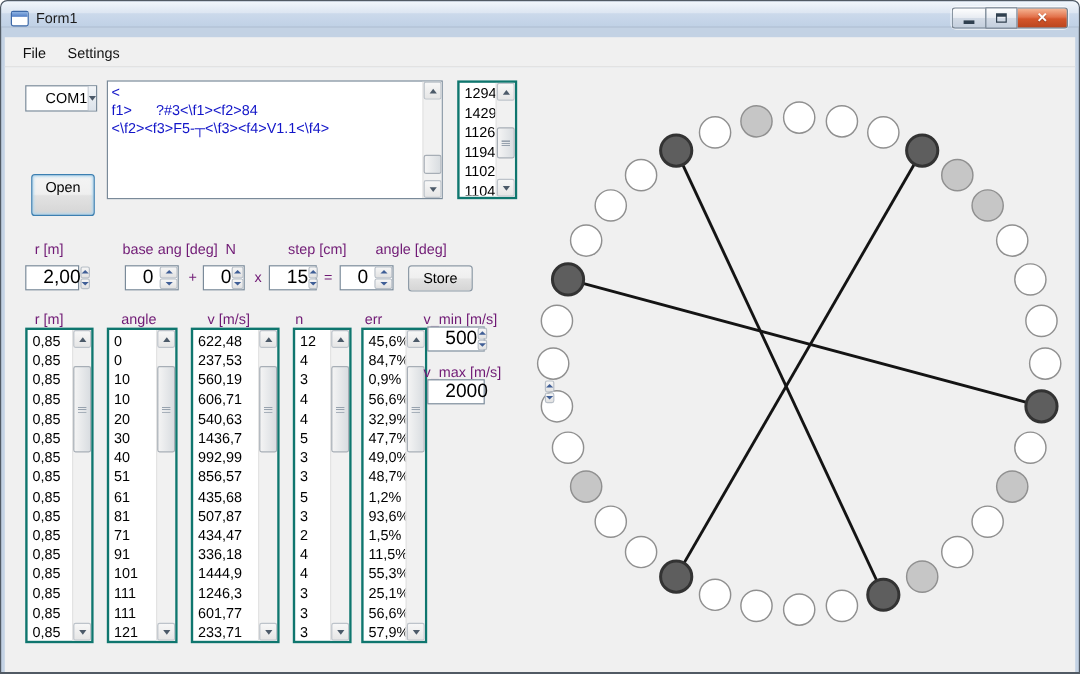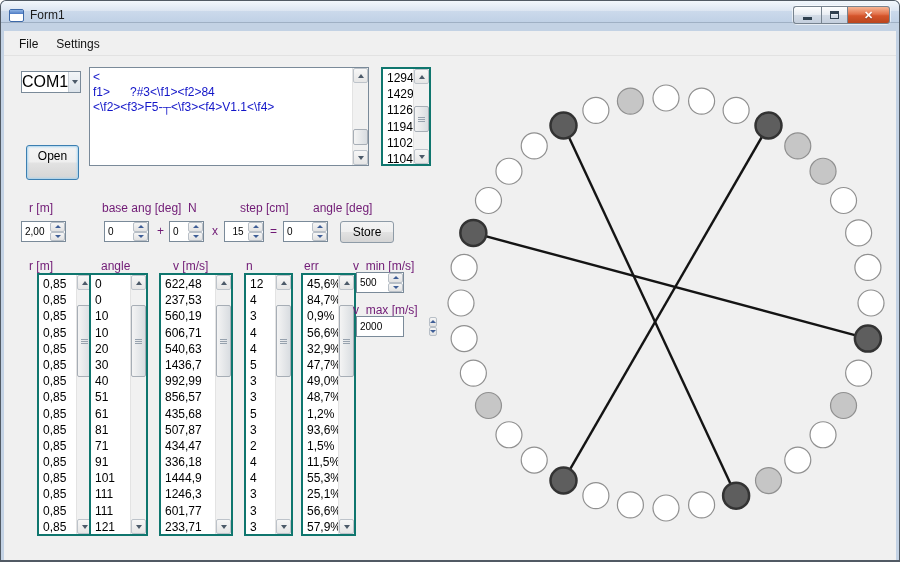--- a/index.html
+++ b/index.html
@@ -30,21 +30,21 @@
             border-bottom:1px solid #E2E2E2; display:flex; align-items:flex-end; padding-left:6px; }
   .menu-item{ font-size:12px; color:#111; padding:4px 9px; }
   .client{ position:absolute; left:3px; right:3px; top:55px; bottom:0; background:#F0F0F0; }
   .ring-svg{ position:absolute; left:0; top:0; width:900px; height:562px; pointer-events:none; }
   
   .label{ position:absolute; font-size:12px; color:#701a75; white-space:nowrap; }
   .btn{ position:absolute; font-size:12px; color:#000; text-align:center; border:1px solid #8E9BA7; border-radius:3px;
         background:linear-gradient(#F4F4F4,#EFEFEF 48%,#E2E2E2 52%,#D5D5D5); line-height:20px; }
   .btn.focused{ border-color:#3C7FB1; box-shadow:inset 0 0 2px 1px #A9D4EF; }
   .combo{ position:absolute; background:#fff; border:1px solid #7A8A99; display:flex; }
-  .combo-val{ flex:1; font-size:16px; line-height:20px; padding-left:0; }
+  .combo-val{ flex:1; font-size:12px; line-height:20px; padding-left:16px; }
   .combo-btn{ width:17px; border-left:1px solid #C7CED6; background:linear-gradient(#F2F5F8,#DCE3EA);
               display:flex; align-items:center; justify-content:center; }
   .textbox{ position:absolute; background:#fff; border:1px solid #7A8A99; overflow:hidden; }
   .log-lines{ position:absolute; left:3px; top:2px; right:17px; bottom:2px; overflow:hidden; }
   .log-line{ font-size:12px; line-height:15px; color:#1215C8; white-space:pre; }
   .listbox{ position:absolute; background:#fff; border:2px solid #0f766e; overflow:hidden; }
   .lb-rows{ position:absolute; left:1px; top:1px; right:16px; bottom:1px; overflow:hidden; }
   .lb-row{ font-size:12px; height:16.2px; line-height:16.2px; padding-left:3px; color:#000; white-space:nowrap; }
   
   .vscroll{ position:absolute; top:0; right:0; bottom:0; width:16px; background:#F1F1F1;
@@ -52,21 +52,21 @@
   .sb-btn{ height:15px; background:linear-gradient(#F7F7F7,#E6E6E6); border:1px solid #BDC3CA; border-radius:2px;
            display:flex; align-items:center; justify-content:center; }
   .sb-track{ flex:1; position:relative; }
   .sb-thumb{ position:absolute; left:0; width:15px; background:linear-gradient(90deg,#F4F4F4,#D9DDE1);
              border:1px solid #A7AEB6; border-radius:2px; display:flex; align-items:center; justify-content:center; }
   .grip{ width:7px; height:5px; background:repeating-linear-gradient(to bottom,#97A2AE 0 1px,transparent 1px 2px); }
   .tri-up{ width:0; height:0; border-left:3.5px solid transparent; border-right:3.5px solid transparent; border-bottom:4.5px solid #4C5A69; }
   .tri-down{ width:0; height:0; border-left:3.5px solid transparent; border-right:3.5px solid transparent; border-top:4.5px solid #4C5A69; }
   
   .numeric{ position:absolute; height:21px; background:#fff; border:1px solid #7A8A99; display:flex; }
-  .num-val{ flex:1; font-size:10px; line-height:19px; padding-left:3px; color:#000; }
+  .num-val{ flex:1; font-size:16px; line-height:19px; padding-left:14px; color:#000; }
   .spin{ width:15px; display:flex; flex-direction:column; }
   .spin-btn{ flex:1; background:linear-gradient(#F6F6F6,#E2E2E2); border:1px solid #B8BfC7; border-radius:2px;
              display:flex; align-items:center; justify-content:center; }
   .spin .tri-up{ border-left-width:3px; border-right-width:3px; border-bottom:3.5px solid #3F5E96; }
   .spin .tri-down{ border-left-width:3px; border-right-width:3px; border-top:3.5px solid #3F5E96; }
 </style>
 </head>
 <body>
 
 <div class="window">
@@ -254,21 +254,21 @@
   </div>
   <div class="btn" style="left:339px;top:220px;width:54px;height:22px;">Store</div>
 
   <div class="label" style="left:28px;top:258px;">r [m]</div>
   <div class="label" style="left:100px;top:258px;">angle</div>
   <div class="label" style="left:172px;top:258px;">v [m/s]</div>
   <div class="label" style="left:245px;top:258px;">n</div>
   <div class="label" style="left:303px;top:258px;">err</div>
   <div class="label" style="left:352px;top:258px;">v_min [m/s]</div>
 
-  <div class="listbox" style="left:36px;top:272px;width:57px;height:263px;">
+  <div class="listbox" style="left:20px;top:272px;width:57px;height:263px;">
     <div class="lb-rows">
         <div class="lb-row">0,85</div>
         <div class="lb-row">0,85</div>
         <div class="lb-row">0,85</div>
         <div class="lb-row">0,85</div>
         <div class="lb-row">0,85</div>
         <div class="lb-row">0,85</div>
         <div class="lb-row">0,85</div>
         <div class="lb-row">0,85</div>
         <div class="lb-row">0,85</div>

